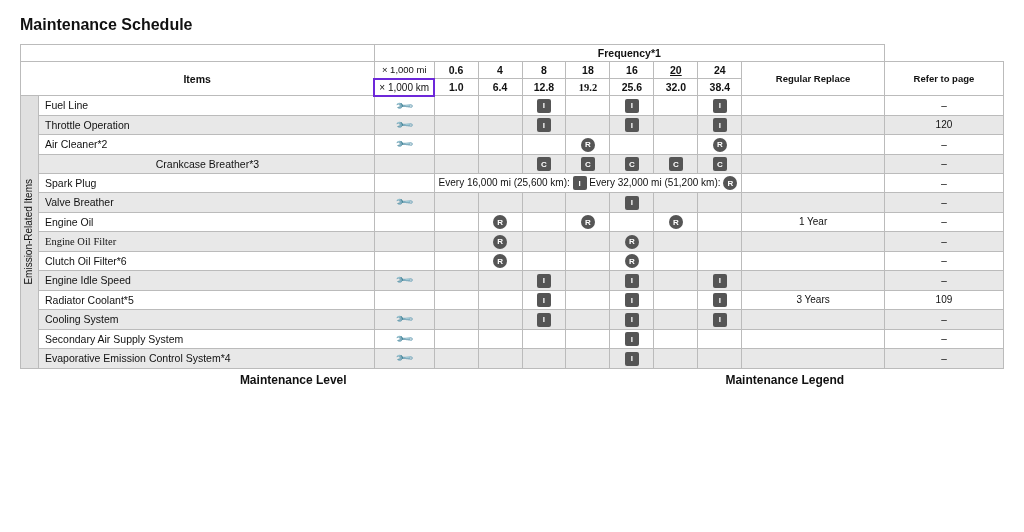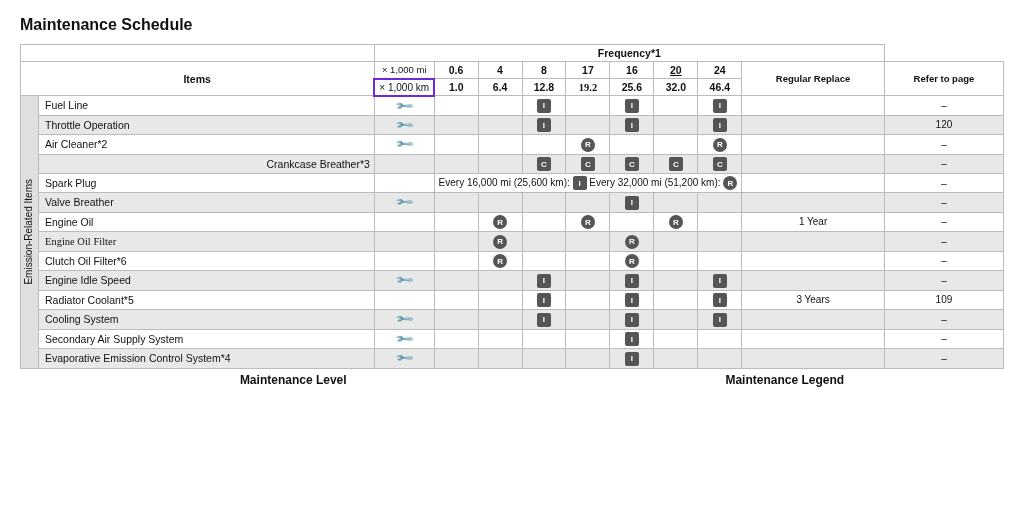--- a/index.html
+++ b/index.html
@@ -39,36 +39,36 @@
       <th colspan="2" style="border:1px solid #bbb; background:#fff;"></th>
       <th colspan="9" style="border:1px solid #bbb; background:#fff; font-weight:bold;">Frequency*1</th>
     </tr>
 
     <tr>
       <th rowspan="2" colspan="2" style="border:1px solid #bbb;">Items</th>
       <td style="border:1px solid #bbb; font-size:9.5px;">× 1,000 mi</td>
       <th style="border:1px solid #bbb;">0.6</th>
       <th style="border:1px solid #bbb;">4</th>
       <th style="border:1px solid #bbb;">8</th>
-      <th style="border:1px solid #bbb;">17</th>
+      <th style="border:1px solid #bbb;">18</th>
       <th style="border:1px solid #bbb;">16</th>
       <th style="border:1px solid #bbb;text-decoration:underline;">20</th>
       <th style="border:1px solid #bbb;">24</th>
       <th rowspan="2" style="border:1px solid #bbb; font-size:9.5px;">Regular Replace</th>
       <th rowspan="2" style="border:1px solid #bbb; font-size:9.5px;">Refer to page</th>
     </tr>
     <tr>
       <td style="border:2px solid #6d28d9; font-size:10px;">× 1,000 km</td>
       <th style="border:1px solid #bbb;">1.0</th>
       <th style="border:1px solid #bbb;">6.4</th>
       <th style="border:1px solid #bbb;">12.8</th>
       <th style="border:1px solid #bbb;font-family:Liberation Serif, serif;">19.2</th>
       <th style="border:1px solid #bbb;">25.6</th>
       <th style="border:1px solid #bbb;">32.0</th>
-      <th style="border:1px solid #bbb;">46.4</th>
+      <th style="border:1px solid #bbb;">38.4</th>
     </tr>
   </thead>
   <tbody id="table-body">
   <tr>
         <td rowspan="14" style="border: 1px solid rgb(187, 187, 187); background: rgb(224, 224, 224); width: 18px; padding: 2px;">
           <div style="writing-mode: vertical-rl; transform: rotate(180deg); text-align: center; font-size: 10px; white-space: nowrap;">Emission-Related Items</div>
         </td>
         <td style="border: 1px solid rgb(187, 187, 187); text-align: left; padding-left: 6px; white-space: nowrap;">Fuel Line</td>
         <td style="border: 1px solid rgb(187, 187, 187); width: 20px; text-align: center;"><span style="font-size:12px; display:inline-block; transform:rotate(-45deg);">🔧</span></td>
         <td style="border: 1px solid rgb(187, 187, 187); width: 32px; text-align: center; padding: 2px;"></td>
@@ -101,21 +101,21 @@
         <td style="border: 1px solid rgb(187, 187, 187); width: 32px; text-align: center; padding: 2px;"></td>
         <td style="border: 1px solid rgb(187, 187, 187); width: 32px; text-align: center; padding: 2px;"></td>
         <td style="border: 1px solid rgb(187, 187, 187); width: 32px; text-align: center; padding: 2px;"><span style="display:inline-flex;align-items:center;justify-content:center;width:14px;height:14px;font-size:8px;font-weight:bold;color:#fff;background:#555;border-radius:50%;">R</span></td>
         <td style="border: 1px solid rgb(187, 187, 187); width: 32px; text-align: center; padding: 2px;"></td>
         <td style="border: 1px solid rgb(187, 187, 187); width: 32px; text-align: center; padding: 2px;"></td>
         <td style="border: 1px solid rgb(187, 187, 187); width: 32px; text-align: center; padding: 2px;"><span style="display:inline-flex;align-items:center;justify-content:center;width:14px;height:14px;font-size:8px;font-weight:bold;color:#fff;background:#555;border-radius:50%;">R</span></td>
         <td style="border: 1px solid rgb(187, 187, 187); font-size: 10px;"></td>
         <td style="border: 1px solid rgb(187, 187, 187); font-size: 10px;">–</td>
       </tr>
       <tr style="background-color: rgb(232, 232, 232);">
-        <td style="border: 1px solid rgb(187, 187, 187); text-align: right; padding-left: 6px; white-space: nowrap;">Crankcase Breather*3</td>
+        <td style="border: 1px solid rgb(187, 187, 187); text-align: center; padding-left: 6px; white-space: nowrap;">Crankcase Breather*3</td>
         <td style="border: 1px solid rgb(187, 187, 187); width: 20px; text-align: center;"></td>
         <td style="border: 1px solid rgb(187, 187, 187); width: 32px; text-align: center; padding: 2px;"></td>
         <td style="border: 1px solid rgb(187, 187, 187); width: 32px; text-align: center; padding: 2px;"></td>
         <td style="border: 1px solid rgb(187, 187, 187); width: 32px; text-align: center; padding: 2px;"><span style="display:inline-flex;align-items:center;justify-content:center;width:14px;height:14px;font-size:8px;font-weight:bold;color:#fff;background:#555;border-radius:2px;">C</span></td>
         <td style="border: 1px solid rgb(187, 187, 187); width: 32px; text-align: center; padding: 2px;"><span style="display:inline-flex;align-items:center;justify-content:center;width:14px;height:14px;font-size:8px;font-weight:bold;color:#fff;background:#555;border-radius:2px;">C</span></td>
         <td style="border: 1px solid rgb(187, 187, 187); width: 32px; text-align: center; padding: 2px;"><span style="display:inline-flex;align-items:center;justify-content:center;width:14px;height:14px;font-size:8px;font-weight:bold;color:#fff;background:#555;border-radius:2px;">C</span></td>
         <td style="border: 1px solid rgb(187, 187, 187); width: 32px; text-align: center; padding: 2px;"><span style="display:inline-flex;align-items:center;justify-content:center;width:14px;height:14px;font-size:8px;font-weight:bold;color:#fff;background:#555;border-radius:2px;">C</span></td>
         <td style="border: 1px solid rgb(187, 187, 187); width: 32px; text-align: center; padding: 2px;"><span style="display:inline-flex;align-items:center;justify-content:center;width:14px;height:14px;font-size:8px;font-weight:bold;color:#fff;background:#555;border-radius:2px;">C</span></td>
         <td style="border: 1px solid rgb(187, 187, 187); font-size: 10px;"></td>
         <td style="border: 1px solid rgb(187, 187, 187); font-size: 10px;">–</td>

